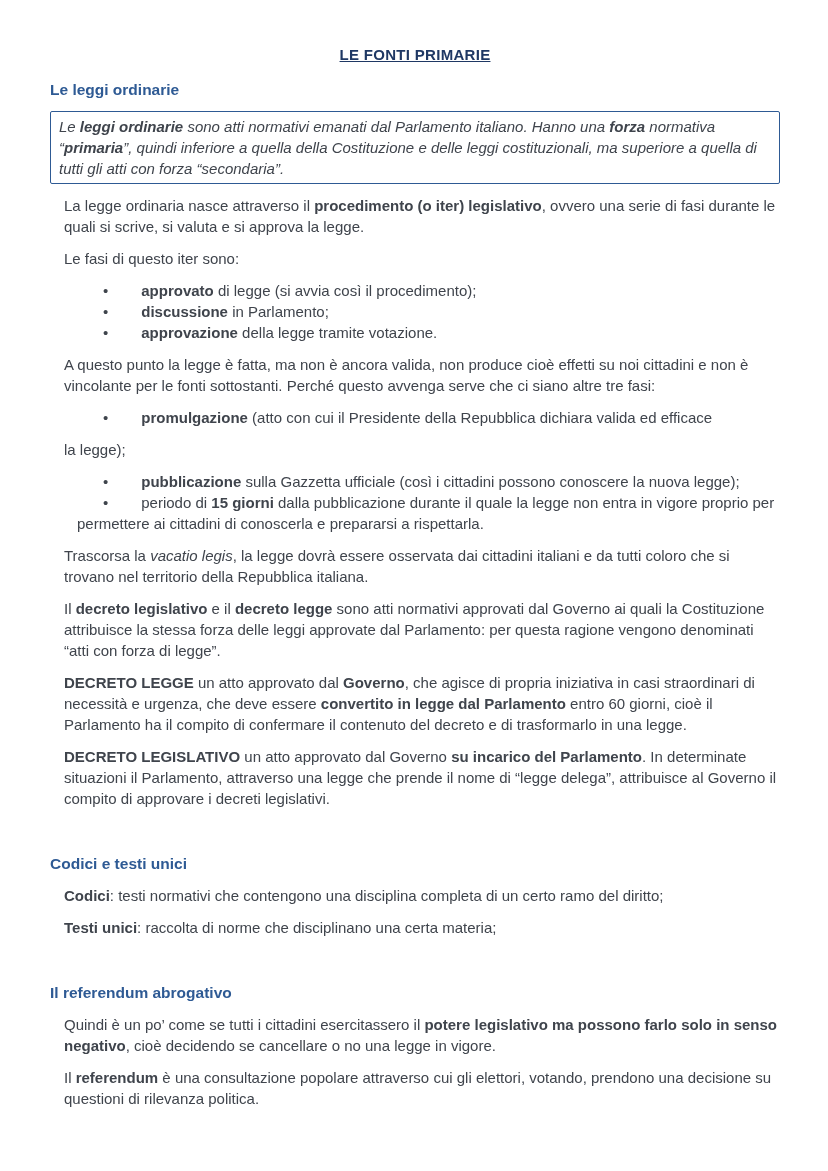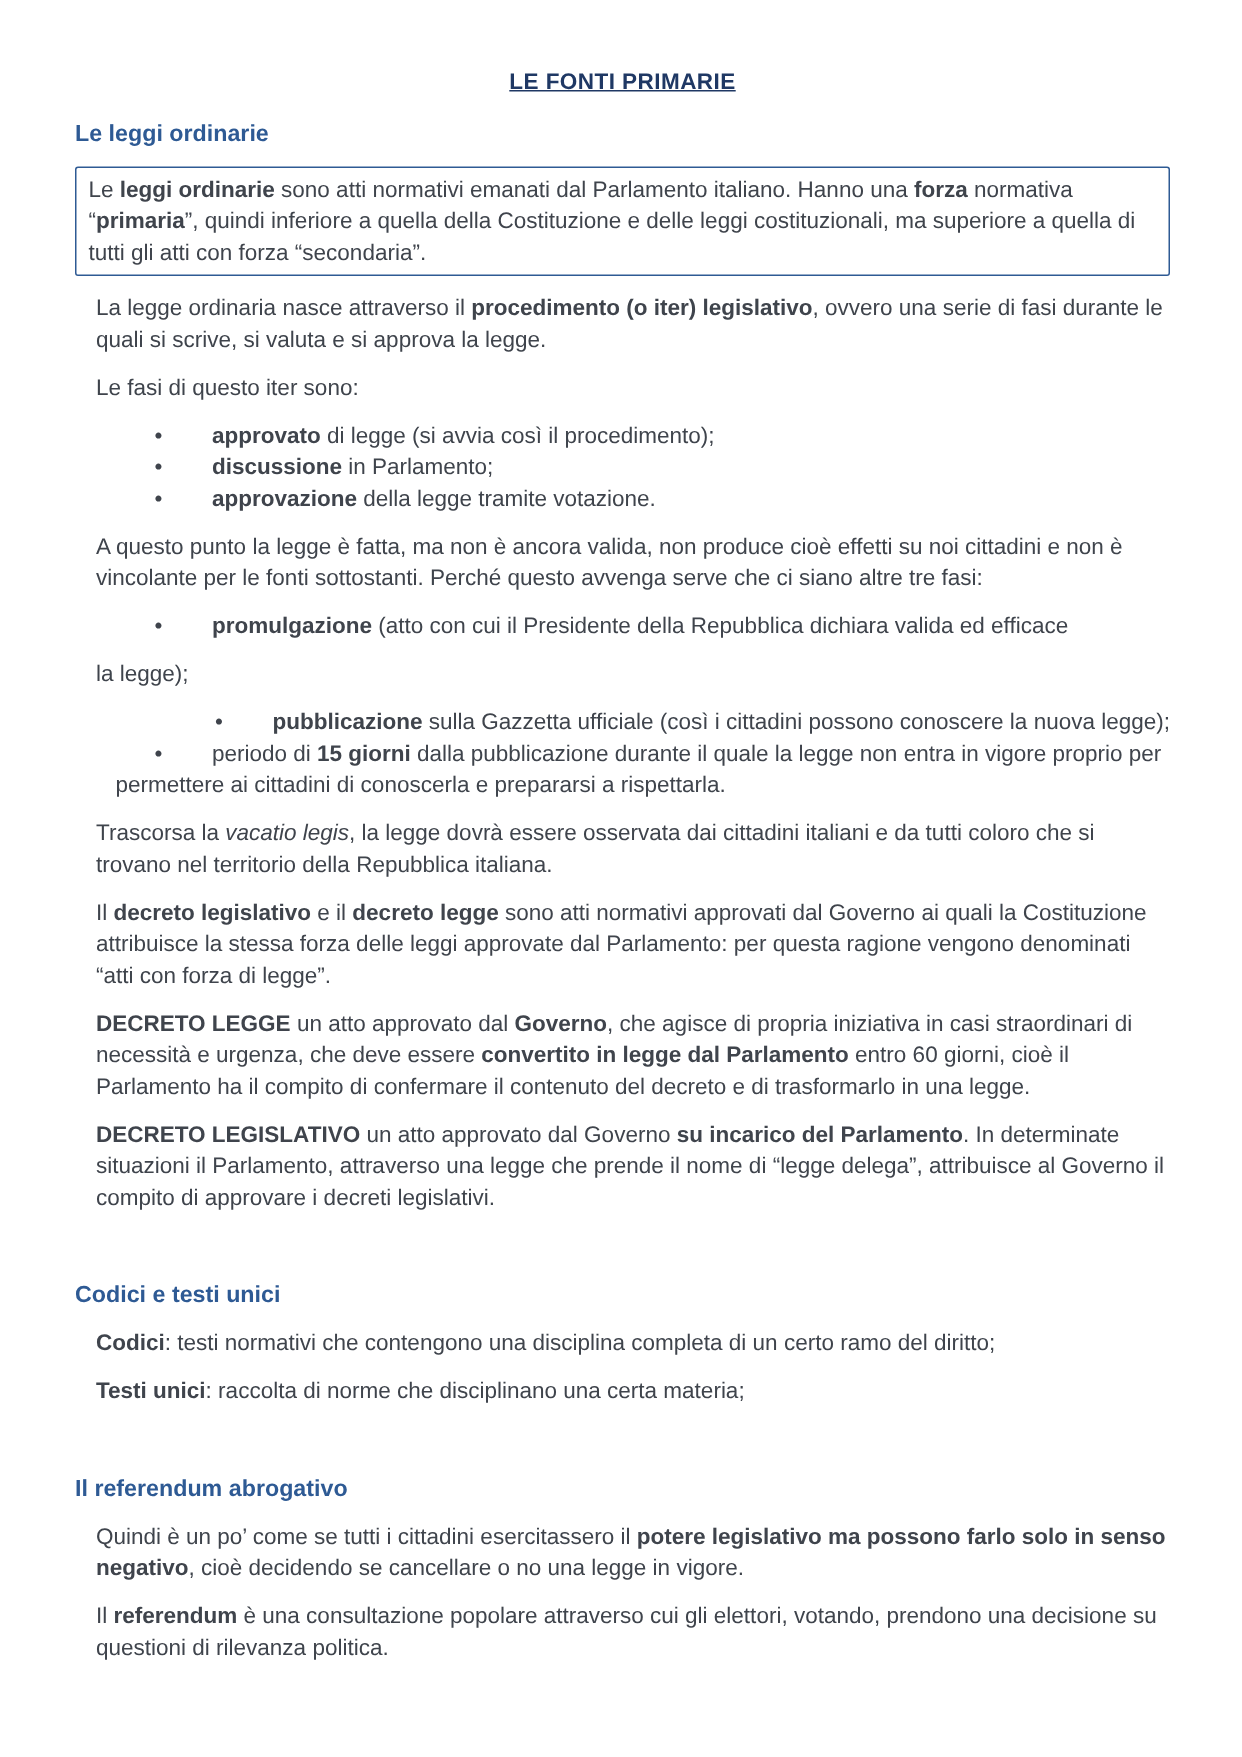--- a/index.html
+++ b/index.html
@@ -32,34 +32,34 @@
   .para {
     font-size: 15px;
     line-height: 21px;
     margin: 0 0 11px 14px;
   }
   .boxed {
     border: 1.6px solid var(--border, #2e5a94);
     border-radius: 2px;
     padding: 4px 8px;
     margin: 0 0 11px 0;
+    font-style: italic;
   }
   .b { font-weight: bold; }
   .i { font-style: italic; }
   .list { margin: 4px 0 11px 0; }
   .li {
     font-size: 15px;
     line-height: 21px;
     padding-left: 27px;   
     text-indent: 26px;    
   }
   .li.wide {
     padding-left: 45px;
     text-indent: 8px;
-    text-align: right;
   }
   .bullet { display: inline; }
   .tab { display: inline-block; width: 33px; }
 </style>
 </head>
 <body>
 
 <div class="page">
   <div class="doc-title">LE FONTI PRIMARIE</div>
   <div class="blocks">

